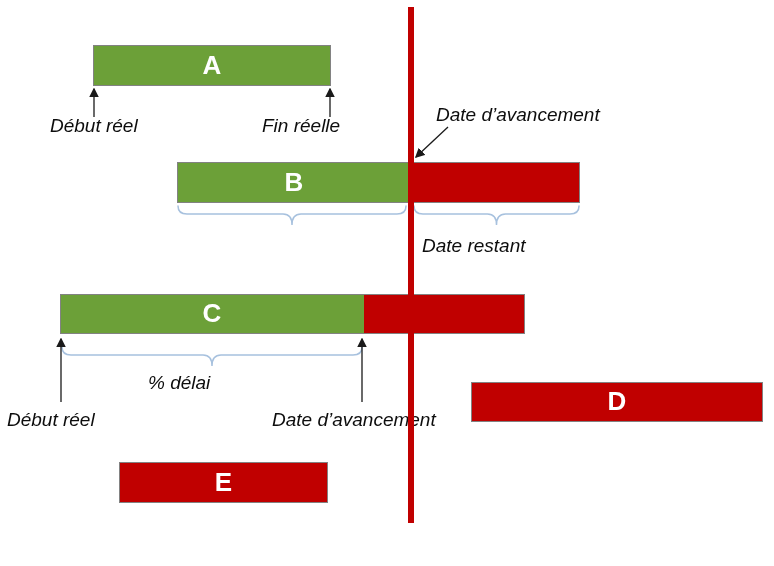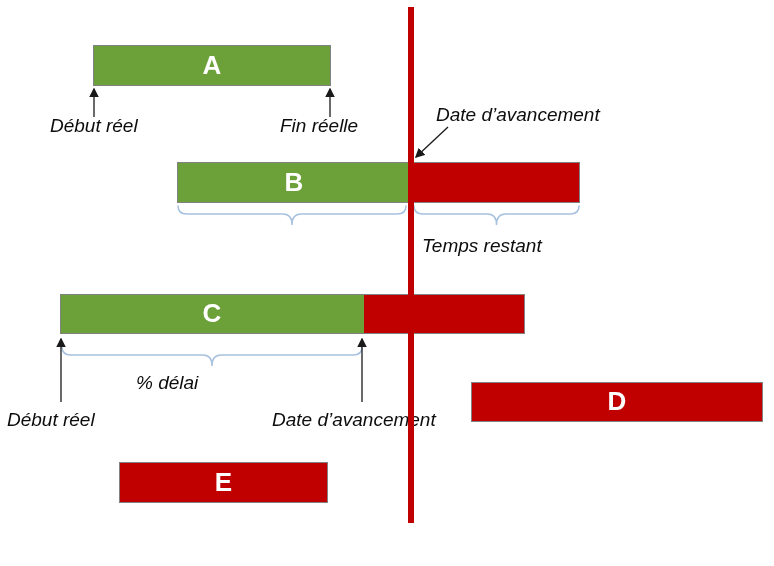--- a/index.html
+++ b/index.html
@@ -79,20 +79,20 @@
     <g stroke="#1a1a1a" stroke-width="1.3" fill="none">
       <line x1="94" y1="117" x2="94" y2="89" marker-end="url(#ah)"></line>
       <line x1="330" y1="117" x2="330" y2="89" marker-end="url(#ah)"></line>
       <line x1="448" y1="127" x2="416" y2="157" marker-end="url(#ah)"></line>
       <line x1="61" y1="402" x2="61" y2="339" marker-end="url(#ah)"></line>
       <line x1="362" y1="402" x2="362" y2="339" marker-end="url(#ah)"></line>
     </g>
   </svg>
 
   <div class="note" style="left:50px; top:115px;">Début réel</div>
-  <div class="note" style="left:280px; top:115px;">Fin réelle</div>
+  <div class="note" style="left:262px; top:115px;">Fin réelle</div>
   <div class="note" style="left:436px; top:104px;">Date d’avancement</div>
-  <div class="note" style="left:422px; top:235px;">Temps restant</div>
-  <div class="note" style="left:136px; top:372px;">% délai</div>
+  <div class="note" style="left:422px; top:235px;">Date restant</div>
+  <div class="note" style="left:148px; top:372px;">% délai</div>
   <div class="note" style="left:7px; top:409px;">Début réel</div>
   <div class="note" style="left:272px; top:409px;">Date d’avancement</div>
 
 </div>
 
 </body></html>

